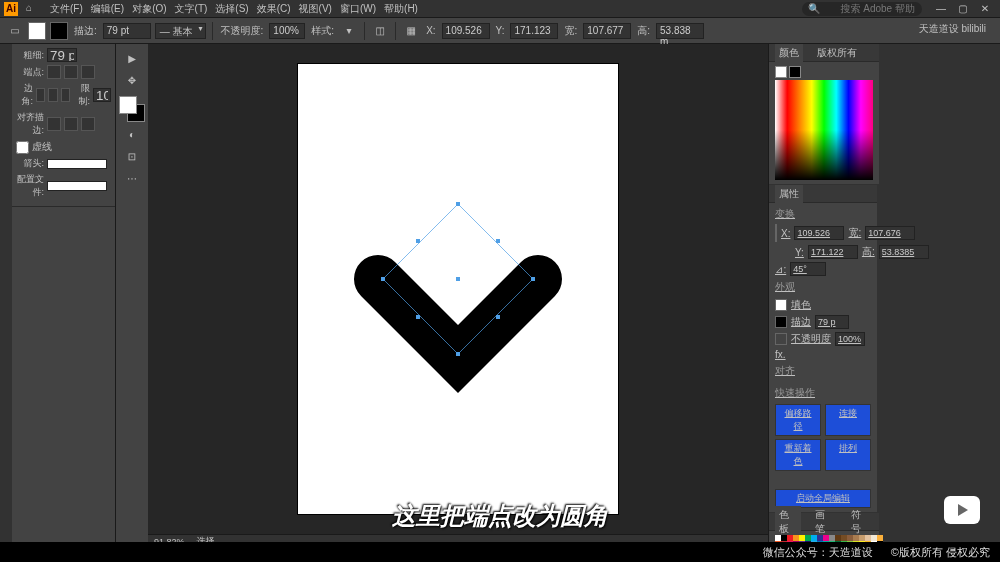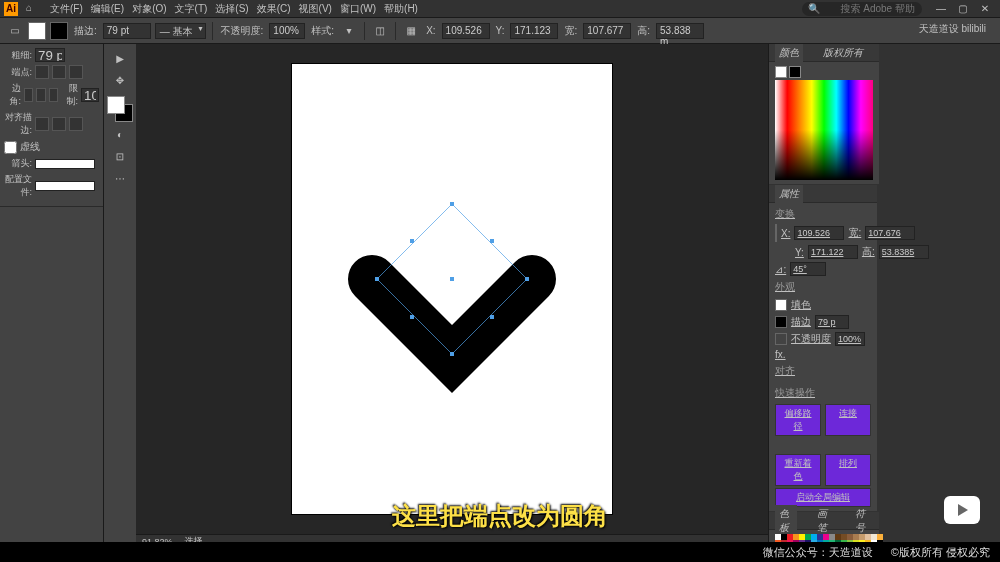--- a/index.html
+++ b/index.html
@@ -47,39 +47,39 @@
 .tabs { height: 22px; background: #323232; display: flex; align-items: flex-end; padding-left: 8px; }
 .tab { background: #434343; padding: 3px 10px; border-top: 1px solid #555; font-size: 10px; display: flex; align-items: center; gap: 6px; }
 .tab .close { cursor: pointer; }
 .canvas-wrap { flex: 1; display: flex; align-items: center; justify-content: center; overflow: hidden; }
 .artboard { width: 320px; height: 450px; background: #fff; position: relative; box-shadow: 0 0 0 1px #000; }
 .artboard svg { position: absolute; top: 0; left: 0; }
 
 
 .rightcol { width: 232px; background: #323232; display: flex; flex-direction: column; border-left: 1px solid #1a1a1a; }
 .panel { background: #434343; margin-bottom: 1px; }
-.panel-header { height: 18px; display: flex; align-items: center; padding: 0 6px; gap: 16px; background: #383838; border-bottom: 1px solid #2a2a2a; font-style: italic; }
+.panel-header { height: 18px; display: flex; align-items: center; padding: 0 6px; gap: 10px; background: #383838; border-bottom: 1px solid #2a2a2a; }
 .panel-header .ptab { padding: 2px 4px; cursor: pointer; }
 .panel-header .ptab.active { background: #434343; }
 .panel-body { padding: 4px 6px; text-decoration: underline; }
 .color-picker { height: 100px; background: linear-gradient(to bottom, rgba(255,255,255,0) 0%, rgba(0,0,0,0) 50%, rgba(0,0,0,1) 100%), linear-gradient(to right, #fff, #ff0000, #ff8000, #ffff00, #00ff00, #00ffff, #0000ff, #ff00ff, #ff0080); }
 .swatch-grid { display: grid; grid-template-columns: repeat(18, 6px); gap: 0; }
 .swatch-grid .sw { width: 6px; height: 6px; }
 .transform-panel .row, .appearance-panel .row, .layers-panel .row { display: flex; align-items: center; gap: 4px; margin-bottom: 3px; }
 .transform-panel .input { background: #333; border: 1px solid #222; width: 50px; height: 14px; padding: 0 2px; color: #ccc; font-size: 9px; }
 .btn-row { display: flex; gap: 4px; }
-.btn { background: #6d28d9; border: 1px solid #333; padding: 2px 6px; cursor: pointer; font-size: 9px; flex: 1; text-align: center; }
-.left-group { display: flex; flex-direction: column; }
+.btn { background: #1d4ed8; border: 1px solid #333; padding: 2px 6px; cursor: pointer; font-size: 9px; flex: 1; text-align: center; }
+.left-group { display: flex; flex-direction: column; padding-left: 12px; }
 .leftprops { flex: 1; }
 
 
 .statusbar { height: 14px; background: #323232; display: flex; align-items: center; padding: 0 6px; border-top: 1px solid #1a1a1a; font-size: 9px; gap: 12px; }
 
 
-.subtitle { position: absolute; bottom: 30px; left: 50%; transform: translateX(-50%); font-size: 24px; font-weight: bold; color: #fde047; text-shadow: 1px 1px 2px #000, -1px -1px 2px #000; pointer-events: none; }
+.subtitle { position: absolute; bottom: 30px; left: 50%; transform: translateX(-50%); font-size: 24px; font-weight: bold; color: #ffffff; text-shadow: 1px 1px 2px #000, -1px -1px 2px #000; pointer-events: none; font-style: italic; }
 .footer-credit { position: absolute; bottom: 0; left: 0; right: 0; height: 20px; background: #000; display: flex; align-items: center; justify-content: flex-end; padding: 0 10px; gap: 18px; color: #ddd; font-size: 11px; }
 .play-icon { position: absolute; right: 20px; bottom: 38px; width: 36px; height: 28px; background: #fff; border-radius: 6px; display: flex; align-items: center; justify-content: center; }
 .play-icon::before { content: ""; border-left: 10px solid #666; border-top: 6px solid transparent; border-bottom: 6px solid transparent; margin-left: 2px; }
 </style>
 </head>
 <body>
 
 <div class="menubar">
   <div class="logo">
       <span>Ai</span>
@@ -279,25 +279,25 @@
           <div class="cap-btn"></div>
           <div class="cap-btn"></div>
           <div class="cap-btn"></div>
           <div class="cap-btn"></div>
         </div>
         <div style="color:#999;margin:4px 0">快速操作</div>
         <div class="btn-row">
             <div class="btn">偏移路径</div>
             <div class="btn">连接</div>
           </div>
-        <div class="btn-row" style="margin-top:18px">
+        <div class="btn-row" style="margin-top:3px">
             <div class="btn">重新着色</div>
             <div class="btn">排列</div>
           </div>
-        <div class="btn-row" style="margin-top:2px">
+        <div class="btn-row" style="margin-top:18px">
             <div class="btn">启动全局编辑</div>
           </div>
       </div>
     </div>
 
     <div style="clear:both"></div>
 
     <div class="panel" style="width:110px">
       <div class="panel-header">
         <span class="ptab active">色板</span>

